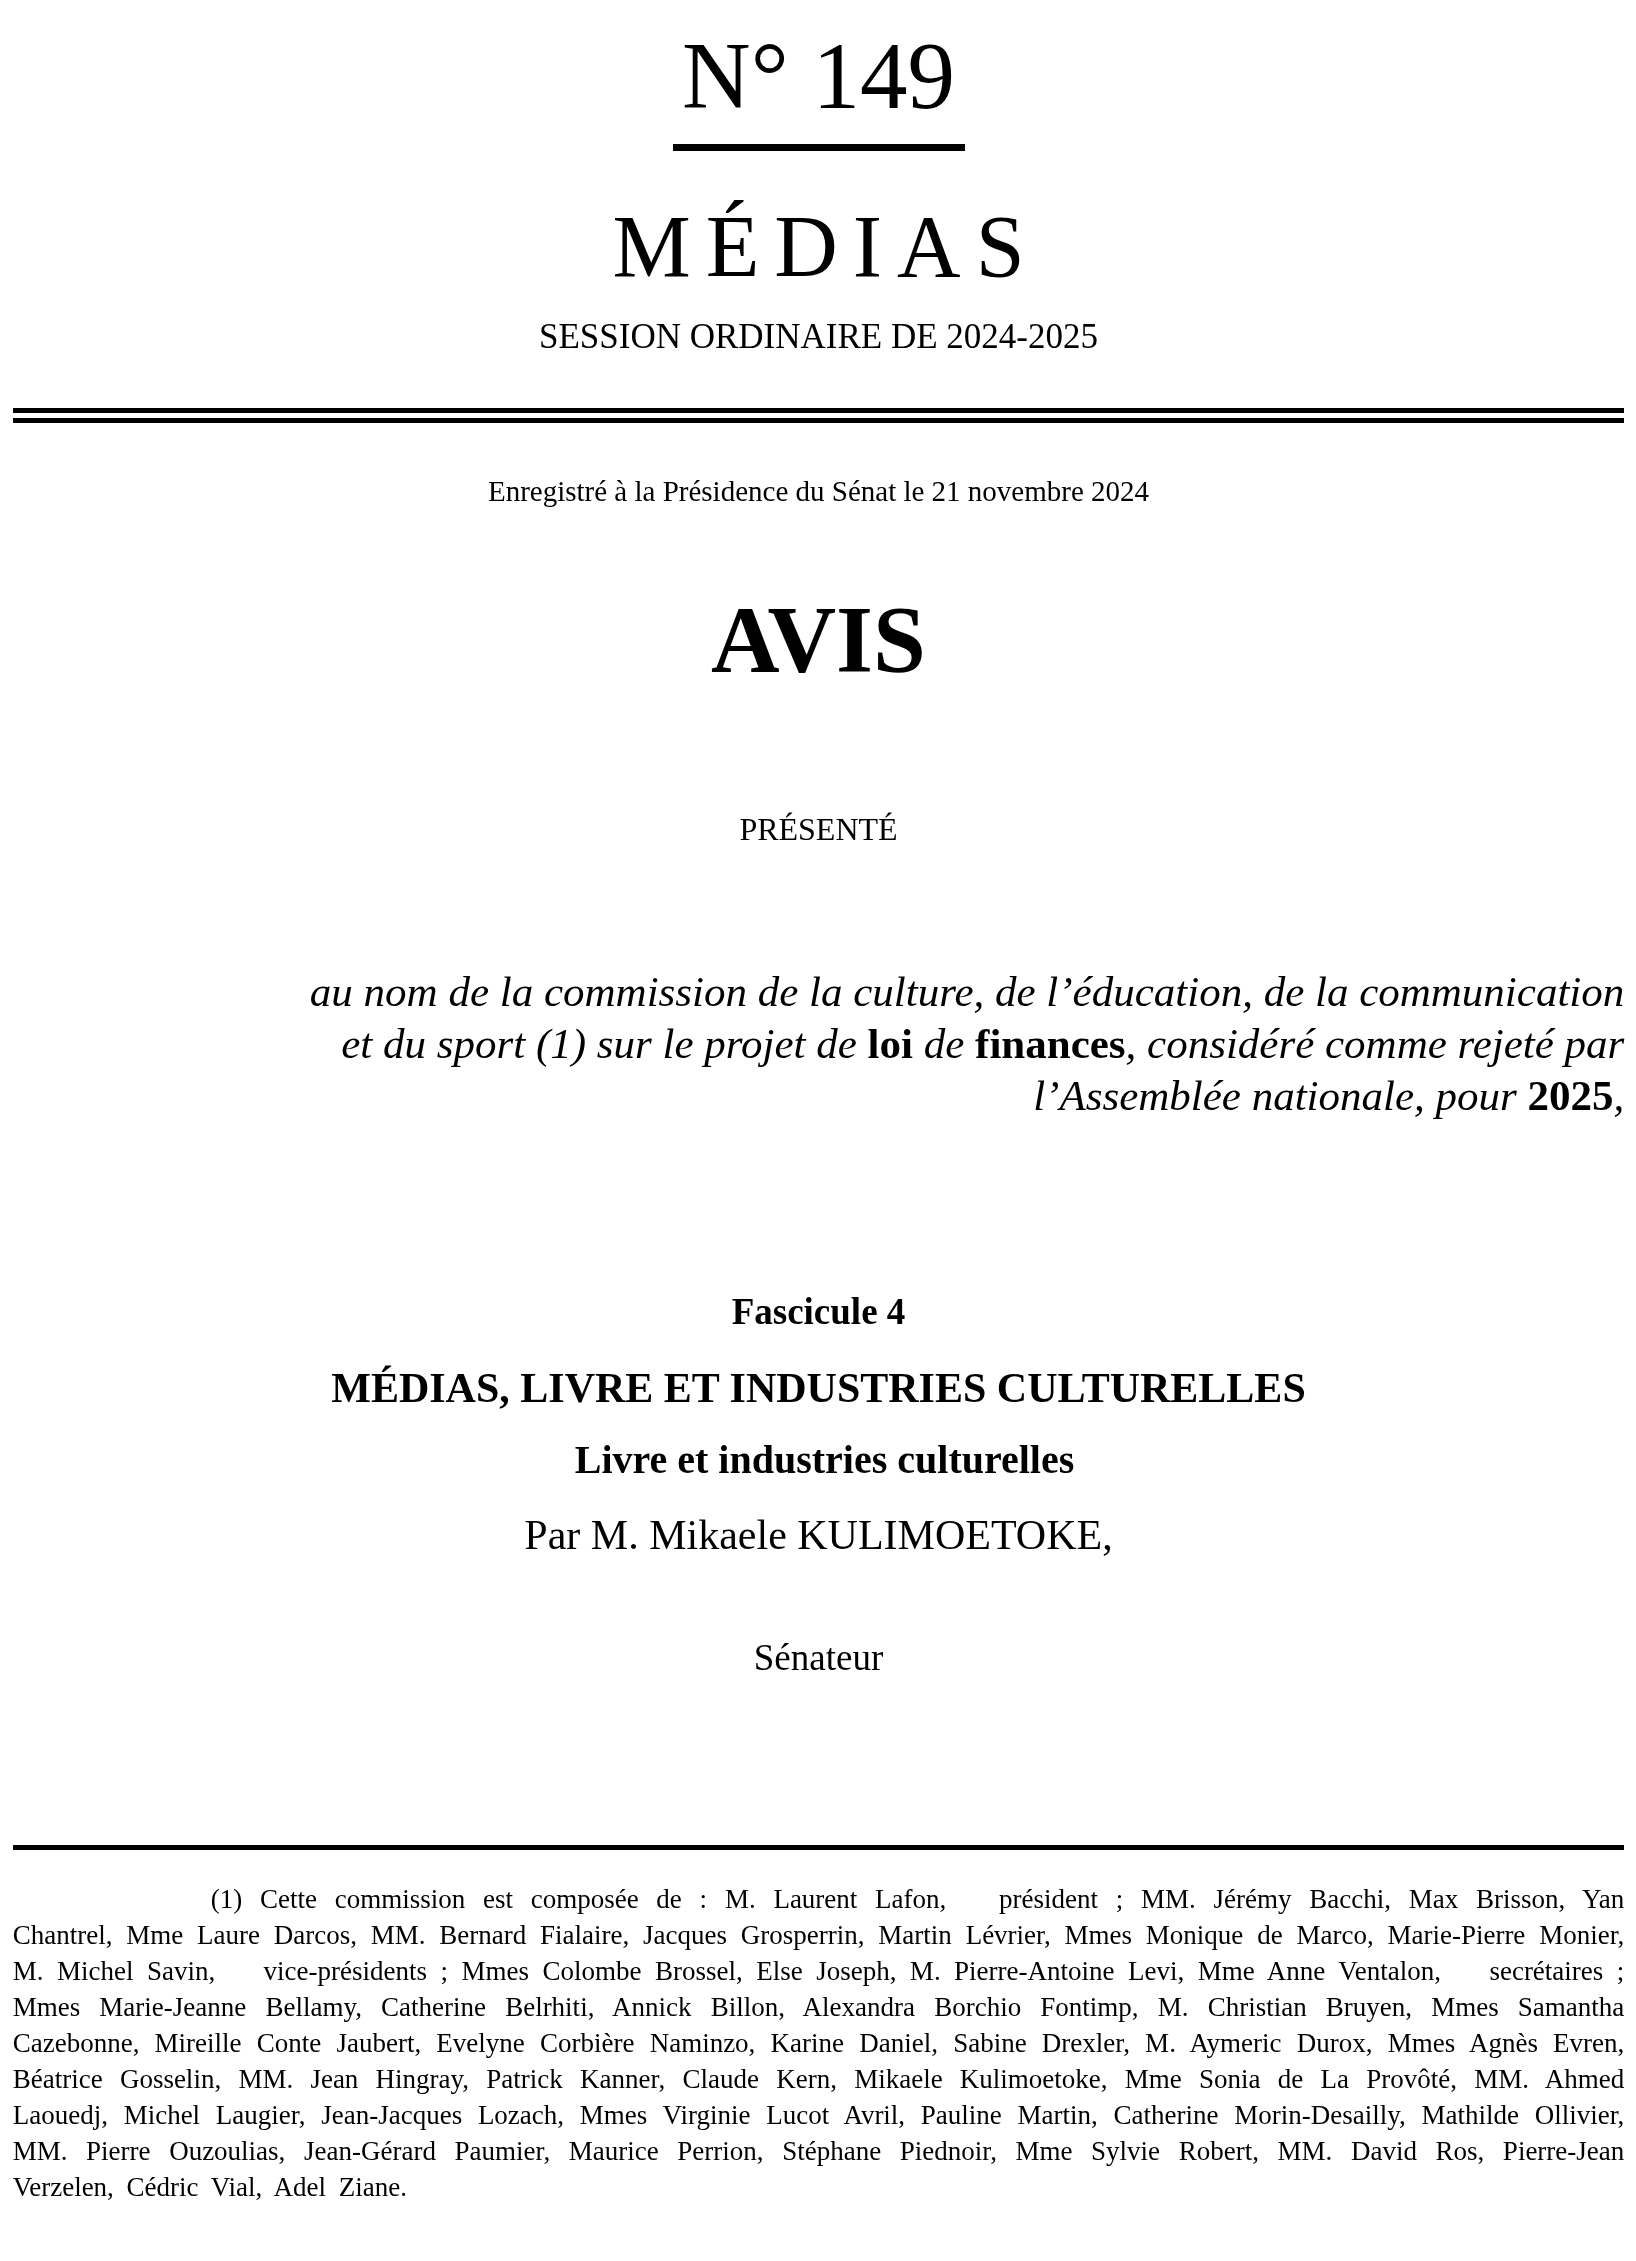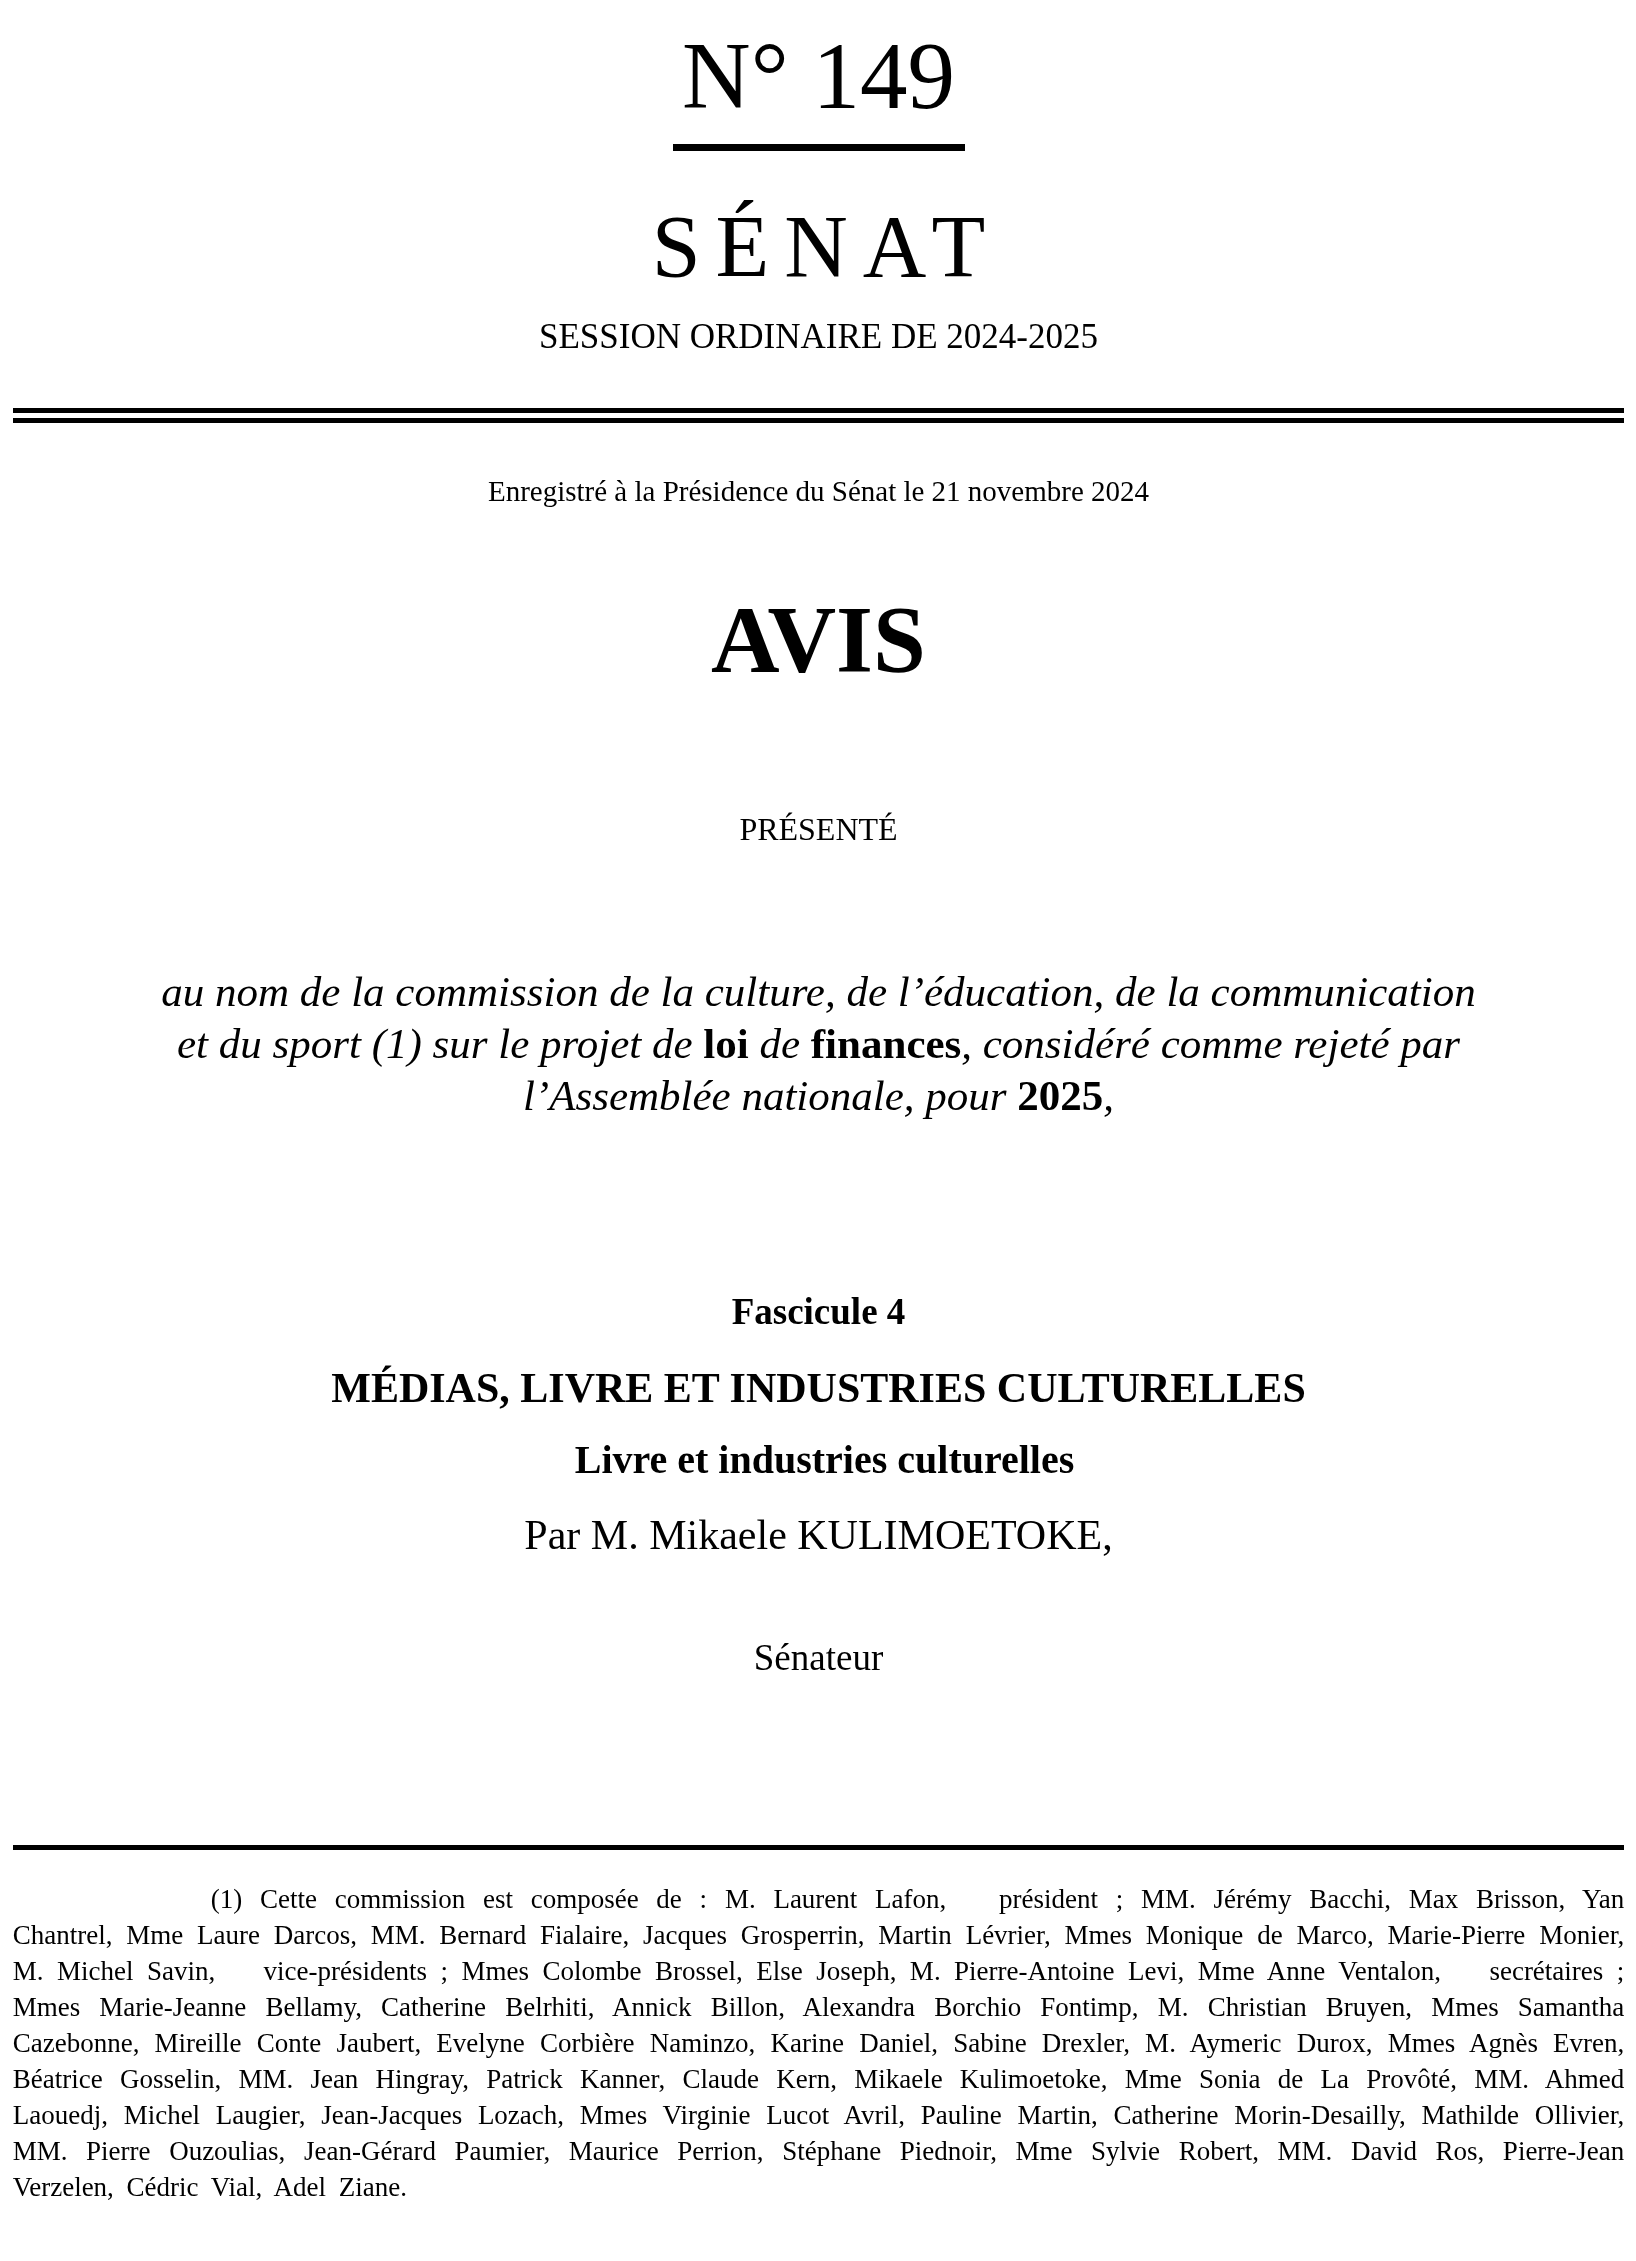--- a/index.html
+++ b/index.html
@@ -72,20 +72,21 @@
     top: 813px;
     font-size: 32px;
   }
   #preamble-paragraph {
     top: 966px;
     left: 12.7px;
     right: 12.7px;
     font-size: 43px;
     line-height: 52px;
     font-style: italic;
+    text-align: right;
   }
   .bold-upright {
     font-style: normal;
     font-weight: bold;
   }
   #tome-line {
     top: 1219px;
     font-size: 36px;
   }
   #fascicule-line {
@@ -137,21 +138,21 @@
 </style>
 </head>
 <body>
 
 <div class="page">
 
   <div class="block" id="doc-number">N° 149</div>
 
   <div id="doc-number-underline"></div>
 
-  <div class="block" id="institution-title">SÉNAT</div>
+  <div class="block" id="institution-title">MÉDIAS</div>
 
   <div class="block" id="session-line">SESSION ORDINAIRE DE 2024-2025</div>
 
   <div id="double-rule"></div>
 
   <div class="block" id="registration-line">Enregistré à la Présidence du Sénat le 21 novembre 2024</div>
 
   <div class="block" id="doc-type-title">AVIS</div>
 
   <div class="block" id="presented-line">PRÉSENTÉ</div>

